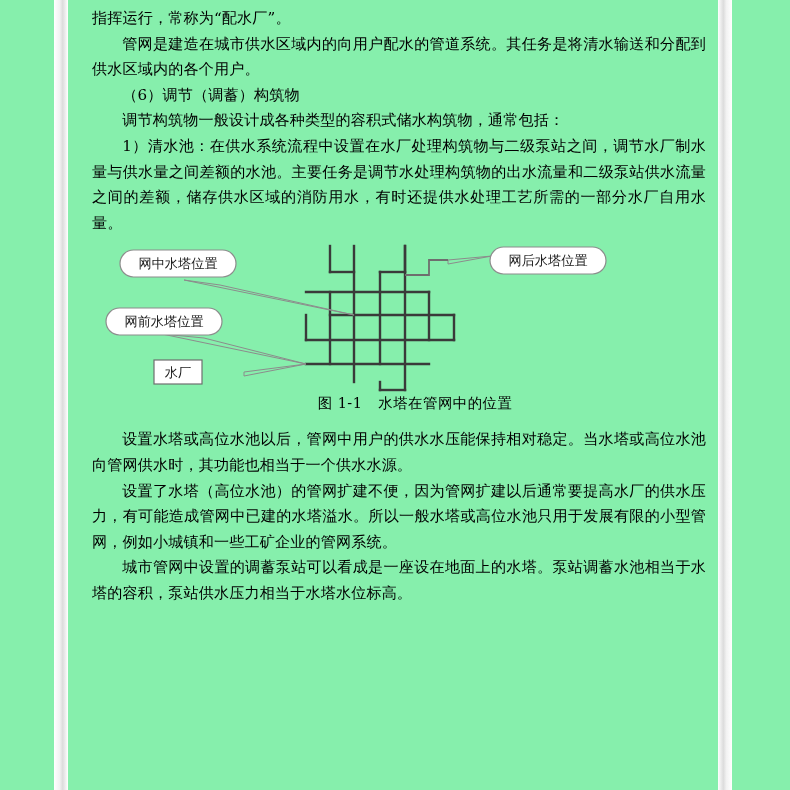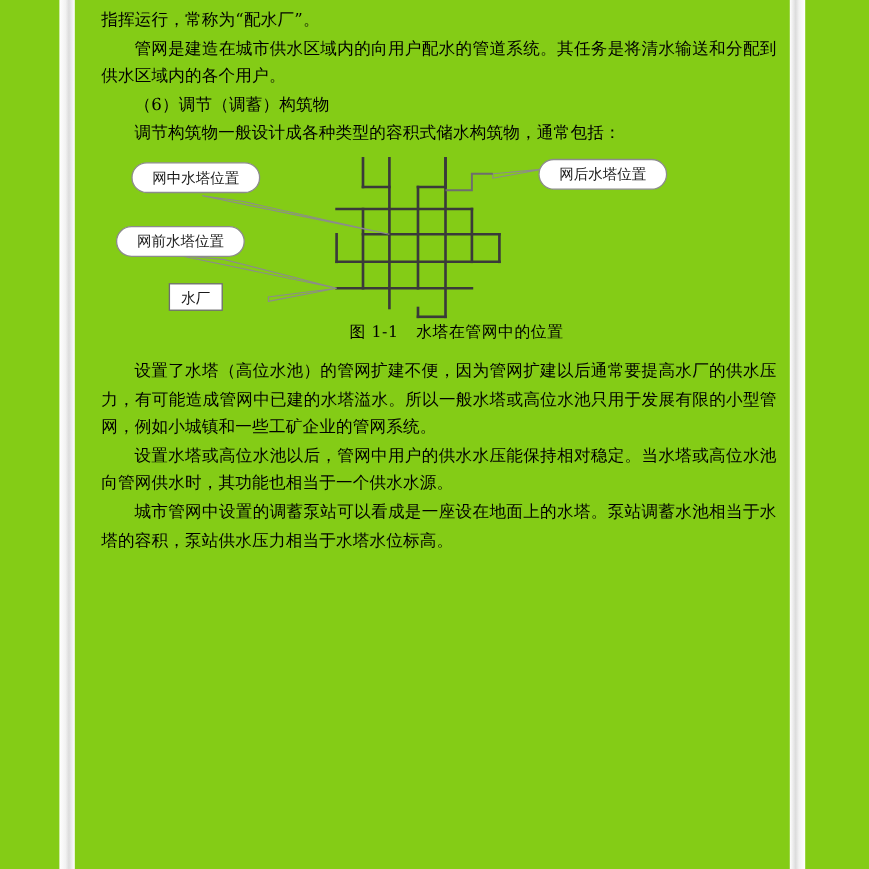--- a/index.html
+++ b/index.html
@@ -11,21 +11,21 @@
     width: 790px;
     height: 790px;
     overflow: hidden;
     font-family: "DejaVu Serif", "Liberation Serif", serif;
   }
 
   #page {
     position: relative;
     width: 790px;
     height: 790px;
-    background: #84cc16;
+    background: #86efac;
   }
 
   
   .page-edge {
     position: absolute;
     top: 0;
     height: 790px;
     width: 14px;
     pointer-events: none;
   }
@@ -99,20 +99,21 @@
   <div class="page-edge right"></div>
 
   <div class="content">
 
     <div style="height:6px"></div>
 
     <p class="para">指挥运行，常称为“配水厂”。</p>
     <p class="para indent">管网是建造在城市供水区域内的向用户配水的管道系统。其任务是将清水输送和分配到供水区域内的各个用户。</p>
     <p class="para indent">（6）调节（调蓄）构筑物</p>
     <p class="para indent">调节构筑物一般设计成各种类型的容积式储水构筑物，通常包括：</p>
+    <p class="para indent">1）清水池：在供水系统流程中设置在水厂处理构筑物与二级泵站之间，调节水厂制水量与供水量之间差额的水池。主要任务是调节水处理构筑物的出水流量和二级泵站供水流量之间的差额，储存供水区域的消防用水，有时还提供水处理工艺所需的一部分水厂自用水量。</p>
 
     <div id="figure">
       <svg width="614" height="150" viewBox="0 0 614 150">
 
         <g fill="none" stroke="#3a3a3a" stroke-width="2.4" stroke-linecap="square">
 
           <line x1="262" y1="4" x2="262" y2="140"></line>
           <line x1="313" y1="4" x2="313" y2="148"></line>
           <line x1="238" y1="50" x2="238" y2="122"></line>
           <line x1="288" y1="30" x2="288" y2="122"></line>
@@ -173,18 +174,18 @@
           <text class="callout-text" x="86" y="135" text-anchor="middle">水厂</text>
         </g>
 
       </svg>
 
       <div class="fig-caption">
         <span class="cap-num">图 1-1</span><span>水塔在管网中的位置</span>
       </div>
     </div>
 
+    <p class="para indent">设置水塔或高位水池以后，管网中用户的供水水压能保持相对稳定。当水塔或高位水池向管网供水时，其功能也相当于一个供水水源。</p>
     <p class="para indent">设置了水塔（高位水池）的管网扩建不便，因为管网扩建以后通常要提高水厂的供水压力，有可能造成管网中已建的水塔溢水。所以一般水塔或高位水池只用于发展有限的小型管网，例如小城镇和一些工矿企业的管网系统。</p>
-    <p class="para indent">设置水塔或高位水池以后，管网中用户的供水水压能保持相对稳定。当水塔或高位水池向管网供水时，其功能也相当于一个供水水源。</p>
     <p class="para indent">城市管网中设置的调蓄泵站可以看成是一座设在地面上的水塔。泵站调蓄水池相当于水塔的容积，泵站供水压力相当于水塔水位标高。</p>
 
   </div>
 </div>
 
 </body></html>

